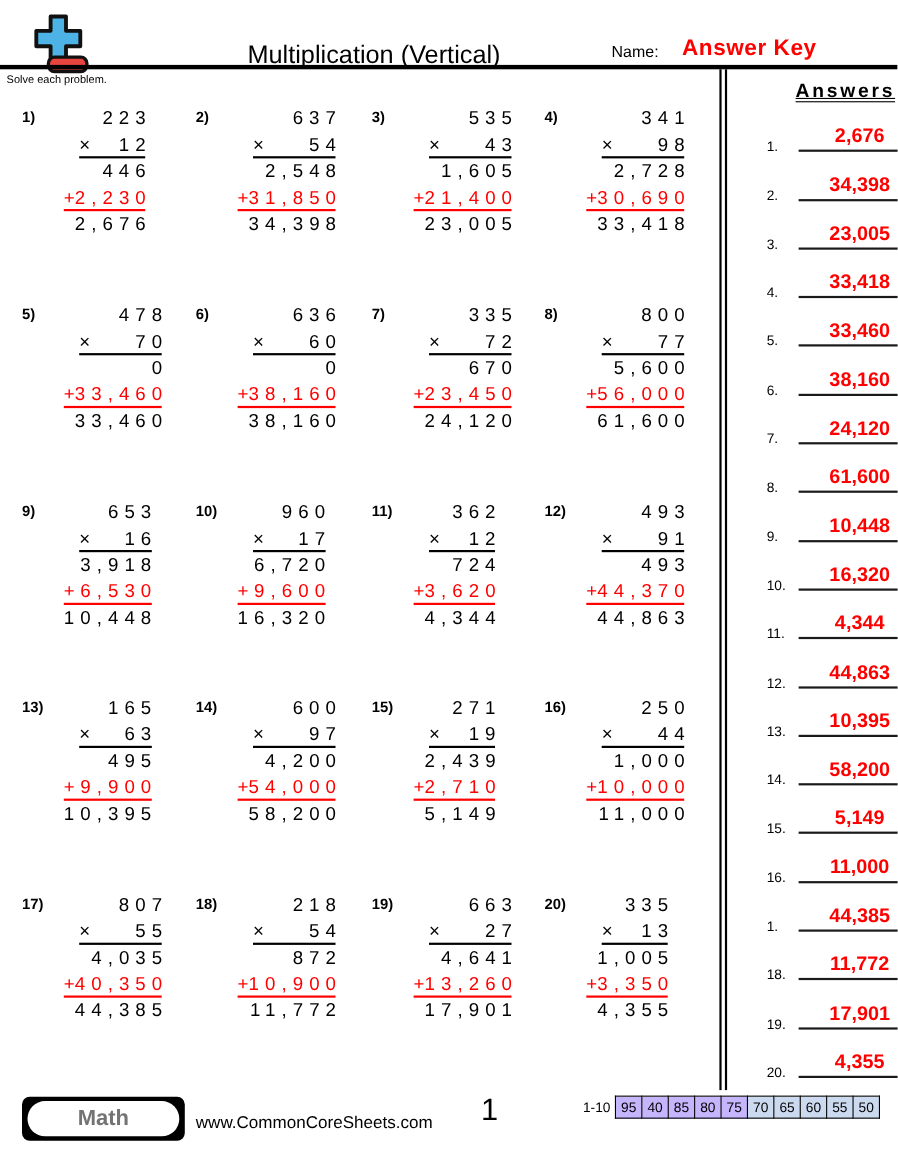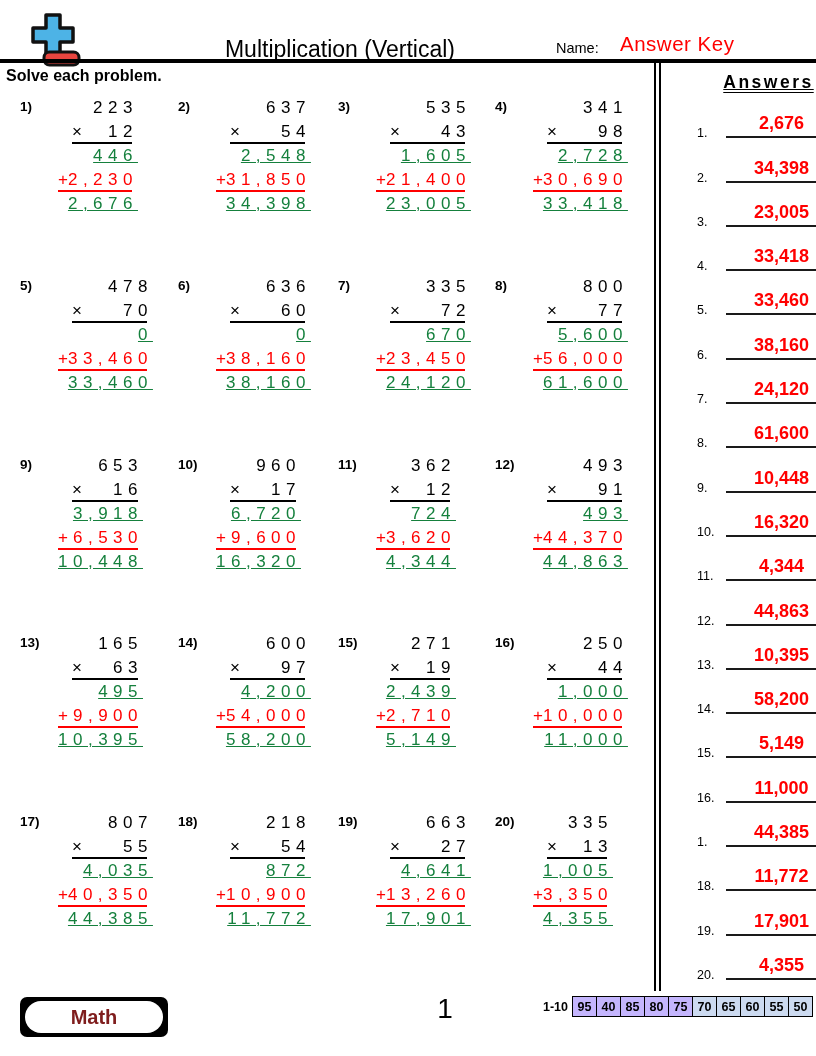--- a/index.html
+++ b/index.html
@@ -9,39 +9,39 @@
     font-family: "Liberation Sans", sans-serif;
     color: #000; position: relative; overflow: hidden;
   }
   .sheet { position: absolute; inset: 0; width: 816px; height: 1056px; background: #fff; }
 
   
   .top-rule { position: absolute; top: 59px; left: 0; width: 816px; height: 4px; background: #000; }
   .logo { position: absolute; left: 24px; top: 12px; width: 58px; height: 56px; overflow: visible; }
   .title { position: absolute; left: 190px; top: 36px; width: 300px; text-align: center; font-size: 23px; }
   .name-label { position: absolute; left: 556px; top: 40px; font-size: 14.5px; }
-  .answer-key { position: absolute; left: 620px; top: 32px; font-size: 20.5px; font-weight: normal; color: #ff0000; letter-spacing: 0.5px; }
-  .instructions { position: absolute; left: 6px; top: 67px; font-weight: bold; font-size: 16px; }
+  .answer-key { position: absolute; left: 620px; top: 32px; font-size: 20.5px; font-weight: bold; color: #ff0000; letter-spacing: 0.5px; }
+  .instructions { position: absolute; left: 6px; top: 67px; font-weight: normal; font-size: 10px; }
 
   
   .separator { position: absolute; left: 654px; top: 63px; height: 928px; width: 7px;
                border-left: 2px solid #000; border-right: 2px solid #000; }
 
   
   .problems-area { position: absolute; left: 20px; top: 96px; width: 632px; height: 894px;
                    display: grid; grid-template-columns: 158px 160px 157px 155px;
                    grid-template-rows: repeat(5, 1fr); }
   .problem { display: flex; align-items: flex-start; }
   .p-label { width: 32px; font-weight: bold; font-size: 13.5px; padding-top: 3px; flex: none; }
   .work { display: inline-flex; flex-direction: column; font-size: 17px; margin-left: 6px; }
   .wrow { height: 24px; line-height: 24px; text-align: right; white-space: nowrap; }
   .digits { letter-spacing: 5.5px; margin-right: -5.5px; }
   .mult-row { display: flex; justify-content: space-between; align-items: baseline;
               margin-left: 14px; border-bottom: 2.5px solid #000; height: 24px; line-height: 24px; }
-  .p1-row, .total-row { color: #15803d; text-decoration: underline; }
+  .p1-row, .total-row { color: #000000; }
   .p2-row { display: flex; justify-content: space-between; align-items: baseline; color: #ff0000;
             border-bottom: 2.5px solid #ff0000; height: 24px; line-height: 24px; }
 
   
   .answers-panel { position: absolute; left: 692px; top: 63px; width: 153px; height: 928px; text-decoration: underline; }
   .answers-title { text-align: center; font-weight: bold; font-size: 17.5px; letter-spacing: 2.5px;
                    text-decoration: underline; text-underline-offset: 4px; margin-top: 9px; }
   .answers-list { position: absolute; top: 42px; left: 0; right: 0; bottom: 0;
                   display: flex; flex-direction: column; }
   .answer-item { flex: 1 1 0; position: relative; }
@@ -49,24 +49,24 @@
   .a-value-line { position: absolute; left: 34px; right: 8px; bottom: 11px;
                   border-bottom: 2px solid #1a1a1a; text-align: center;
                   font-size: 18px; font-weight: bold; color: #ff0000; padding-bottom: 2px; }
 
   
   .footer { position: absolute; left: 0; top: 995px; width: 816px; height: 50px; }
   .math-badge { position: absolute; left: 20px; top: 2px; width: 148px; height: 40px;
                 background: #000; border-radius: 7px; }
   .math-pill { position: absolute; left: 5px; top: 4px; right: 5px; bottom: 4px; background: #fff;
                border-radius: 16px; display: flex; align-items: center; justify-content: center;
-               font-weight: bold; font-size: 20px; color: #7f1d1d; }
+               font-weight: bold; font-size: 20px; color: #737373; }
   .website { position: absolute; left: 178px; top: 17px; font-size: 15.5px; }
   .page-num { position: absolute; left: 420px; top: -2px; width: 50px; text-align: center; font-size: 28px; }
-  .score-table { position: absolute; right: 3px; top: 1px; border-collapse: collapse; font-weight: bold; }
+  .score-table { position: absolute; right: 16px; top: 1px; border-collapse: collapse; }
   .score-table td { font-size: 12.5px; height: 20px; padding: 0; }
   .score-table td.lbl { border: none; text-align: right; padding-right: 4px; }
   .score-table td.cell { border: 1.6px solid #000; width: 24px; text-align: center; background: #c4b5fd; }
   .score-table td.cell.shaded { background: #ccdaf0; }
 </style>
 </head>
 <body>
 
 <div class="sheet">
 
@@ -526,20 +526,21 @@
     <span class="a-num">20.</span>
     <div class="a-value-line">4,355</div>
   </div>
 </div>
   </div>
 
   <div class="footer">
     <div class="math-badge">
       <div class="math-pill">Math</div>
     </div>
+    <div class="website">www.CommonCoreSheets.com</div>
     <div class="page-num">1</div>
     <table class="score-table">
         <tbody>
           <tr>
             <td class="lbl">1-10</td>
             <td class="cell">95</td>
             <td class="cell">40</td>
             <td class="cell">85</td>
             <td class="cell">80</td>
             <td class="cell">75</td>

